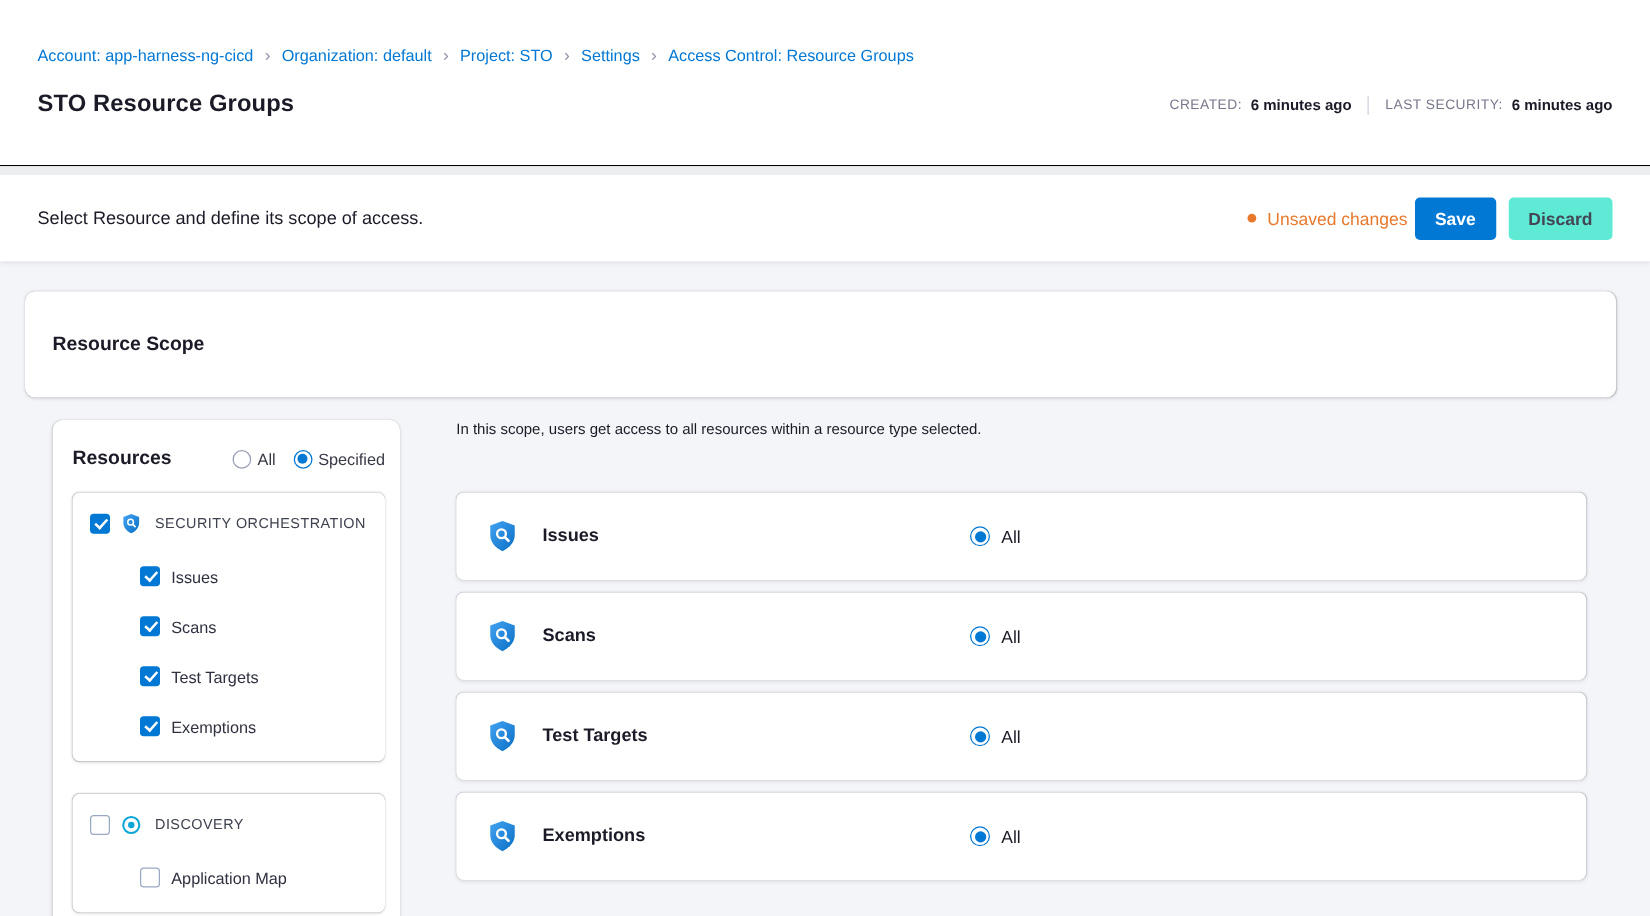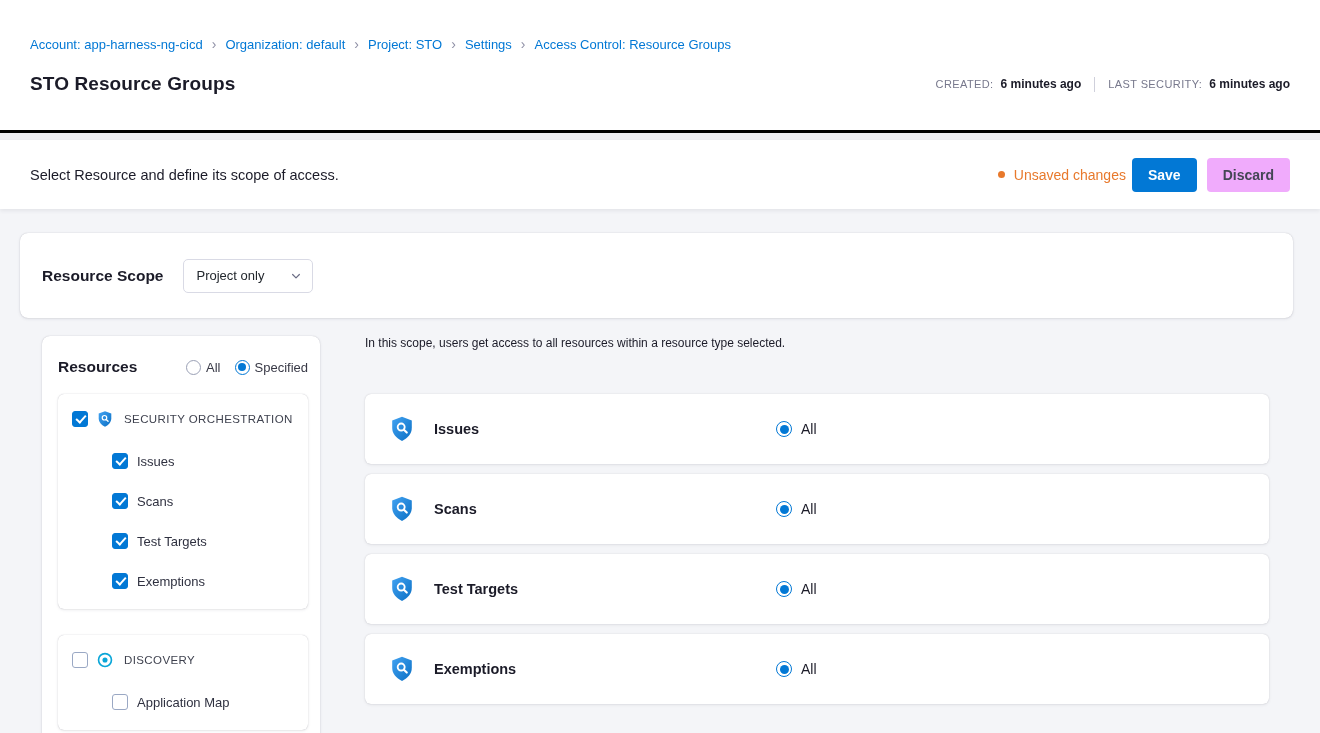--- a/index.html
+++ b/index.html
@@ -7,21 +7,21 @@
   body {
     font-family:"Liberation Sans", sans-serif;
     background:#f4f5f8;
     color:#1b1b28;
     overflow:hidden;
     position:relative;
   }
   a { text-decoration:none; }
 
   
-  .header { background:#fff; height:133px; padding:0 30px; border-bottom:3px solid #000000; }
+  .header { background:#fff; height:133px; padding:0 30px; border-bottom:1px solid #000000; }
   .breadcrumb { display:flex; align-items:center; gap:9px; padding-top:37px; font-size:13px; }
   .breadcrumb a { color:#0278d5; cursor:pointer; }
   .crumb-sep { color:#8f90a6; font-size:14px; line-height:1; transform:translateY(-1px); }
   .title-row { display:flex; align-items:center; justify-content:space-between; margin-top:21px; }
   .page-title { font-size:19px; font-weight:700; color:#1b1b28; letter-spacing:.1px; }
   .meta { display:flex; align-items:center; gap:7px; }
   .meta-label { font-size:11px; color:#77788c; letter-spacing:.4px; }
   .meta-value { font-size:12px; color:#1b1b28; font-weight:700; }
   .meta-divider { width:1px; height:15px; background:#cfd0db; margin:0 6px; }
 
@@ -33,21 +33,21 @@
     display:flex; align-items:center; justify-content:space-between;
     box-shadow:0 2px 4px rgba(40,41,61,.08);
     position:relative; z-index:2;
   }
   .toolbar-desc { font-size:14.5px; color:#1b1b28; }
   .toolbar-right { display:flex; align-items:center; gap:6px; }
   .unsaved { display:flex; align-items:center; gap:9px; font-size:14px; color:#e8792c; }
   .unsaved-dot { width:7px; height:7px; border-radius:50%; background:#e8792c; }
   .btn { border:none; border-radius:4px; font-family:Liberation Sans, sans-serif; font-size:14px; font-weight:700; padding:9px 16px; cursor:pointer; }
   .btn-save { background:#0278d5; color:#fff; }
-  .btn-discard { background:#f0abfc; color:#444655; margin-left:4px; }
+  .btn-discard { background:#5eead4; color:#444655; margin-left:4px; }
 
   
   .content { padding:24px 27px 0 20px; height:448px; }
 
   .card-shadow { background:#fff; border-radius:8px;
     box-shadow:0 0 1px rgba(40,41,61,.28), 0 1px 3px rgba(96,97,112,.15); }
 
   .scope-card { display:flex; align-items:center; gap:20px; height:85px; padding:0 22px; }
   .scope-title { font-size:15.5px; font-weight:700; color:#1b1b28; }
   .select {
@@ -150,26 +150,20 @@
       </span>
       <button class="btn btn-save">Save</button>
       <button class="btn btn-discard">Discard</button>
     </div>
   </div>
 
   <main class="content">
 
     <section class="scope-card card-shadow">
       <h2 class="scope-title">Resource Scope</h2>
-      <div class="select">
-        <span>Project only</span>
-        <svg width="12" height="12" viewBox="0 0 16 16">
-          <path d="M3.5 6l4.5 4.5L12.5 6" fill="none" stroke="#6b6d85" stroke-width="1.6" stroke-linecap="round" stroke-linejoin="round"></path>
-        </svg>
-      </div>
     </section>
 
     <div class="columns">
 
       <aside class="left-panel card-shadow">
         <div class="panel-head">
           <h3 class="panel-title">Resources</h3>
           <label class="radio-opt first">
             <span class="radio"></span>
             <span>All</span>

